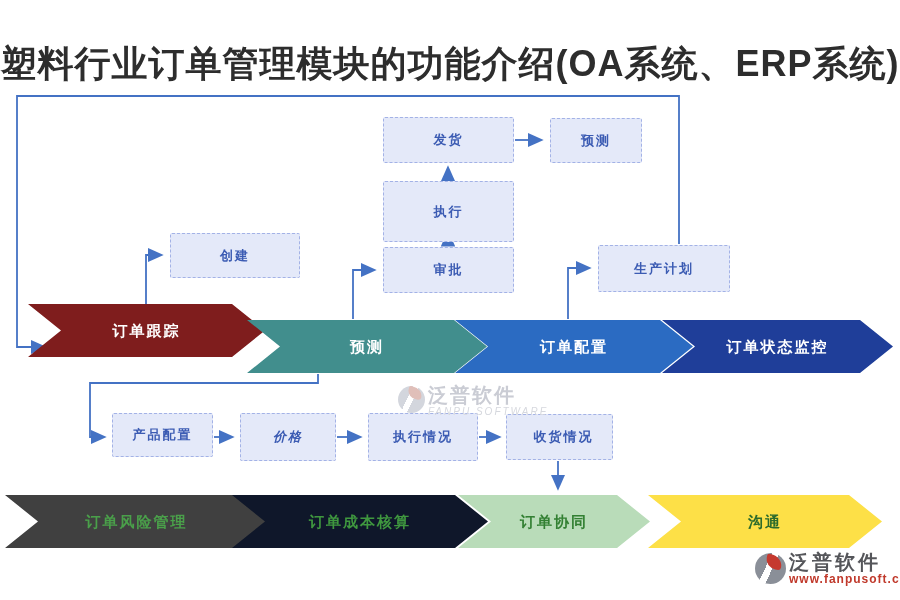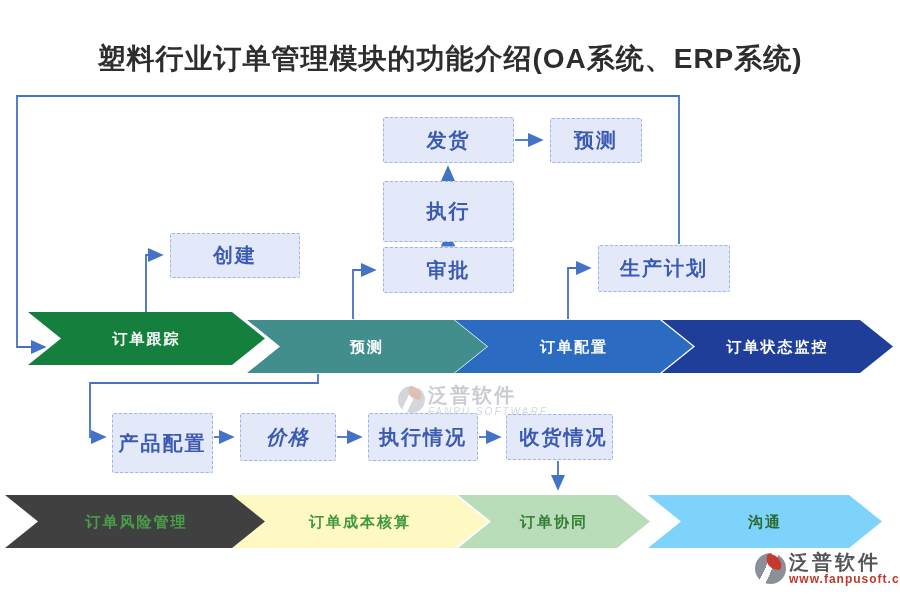--- a/index.html
+++ b/index.html
@@ -1,29 +1,29 @@
 <!DOCTYPE html>
 <html><head>
 <meta charset="utf-8">
 <style>
   html,body{margin:0;padding:0;background:#fff;}
   body{width:900px;height:600px;position:relative;overflow:hidden;
        font-family:"Liberation Sans","DejaVu Sans",sans-serif;}
   .abs{position:absolute;}
 
   
-  .title{left:0;right:0;top:40px;text-align:center;font-size:28px;font-weight:bold;
+  .title{left:0;right:0;top:40px;text-align:center;font-size:36px;font-weight:bold;
          color:#2d2d2d;letter-spacing:1px;}
 
   
   .wires{left:0;top:0;}
 
   
   .node{background:#e4e9f9;border:1.5px dashed #a3b2e6;border-radius:2px;
-        color:#3b5bb3;font-size:20px;font-weight:600;letter-spacing:2px;
+        color:#3b5bb3;font-size:13px;font-weight:600;letter-spacing:2px;
         display:flex;align-items:center;justify-content:center;box-sizing:border-box;}
 
   
   .stage{height:53px;line-height:53px;text-align:center;font-size:15px;font-weight:bold;
          letter-spacing:2px;box-sizing:border-box;padding:0 38px 0 38px;
          clip-path:polygon(0 0, calc(100% - 33px) 0, 100% 50%, calc(100% - 33px) 100%, 0 100%, 33px 50%);}
 
   
   .fp-mark{display:inline-block;position:relative;border-radius:50%;overflow:hidden;}
   .fp-mark::before{content:"";position:absolute;inset:0;
@@ -68,34 +68,34 @@
     <path d="M558,461 L558,488" marker-end="url(#arr)"></path>
   </g>
 </svg>
 
 <div class="abs node" style="left:170px;top:233px;width:130px;height:45px;">创建</div>
 <div class="abs node" style="left:383px;top:117px;width:131px;height:46px;">发货</div>
 <div class="abs node" style="left:550px;top:118px;width:92px;height:45px;">预测</div>
 <div class="abs node" style="left:383px;top:181px;width:131px;height:61px;">执行</div>
 <div class="abs node" style="left:383px;top:247px;width:131px;height:46px;">审批</div>
 <div class="abs node" style="left:598px;top:245px;width:132px;height:47px;">生产计划</div>
-<div class="abs node" style="left:112px;top:413px;width:101px;height:60px;">产品配置</div>
+<div class="abs node" style="left:112px;top:413px;width:101px;height:44px;">产品配置</div>
 <div class="abs node" style="left:240px;top:413px;width:96px;height:48px;font-style:italic;">价格</div>
 <div class="abs node" style="left:368px;top:413px;width:110px;height:48px;">执行情况</div>
 <div class="abs node" style="left:506px;top:414px;width:107px;height:46px;padding-left:8px;">收货情况</div>
 
-<div class="abs stage" style="left: 28px; top: 312px; width: 237px; background-color: #15803d; color: rgb(255, 255, 255);">订单跟踪</div>
+<div class="abs stage" style="left: 28px; top: 304px; width: 237px; background-color: #7f1d1d; color: rgb(255, 255, 255);">订单跟踪</div>
 <div class="abs stage" style="left: 247px; top: 320px; width: 240px; background-color: rgb(65, 142, 141); color: rgb(255, 255, 255);">预测</div>
 <div class="abs stage" style="left: 455px; top: 320px; width: 238px; background-color: rgb(43, 107, 194); color: rgb(255, 255, 255);">订单配置</div>
 <div class="abs stage" style="left: 662px; top: 320px; width: 231px; background-color: rgb(31, 62, 153); color: rgb(255, 255, 255);">订单状态监控</div>
 
 <div class="abs stage" style="left: 5px; top: 495px; width: 263px; background-color: #404040; color: rgb(74, 160, 74);">订单风险管理</div>
-<div class="abs stage" style="left: 232px; top: 495px; width: 256px; background-color: #fef9c3; color: rgb(63, 151, 63);">订单成本核算</div>
+<div class="abs stage" style="left: 232px; top: 495px; width: 256px; background-color: #0f172a; color: rgb(63, 151, 63);">订单成本核算</div>
 <div class="abs stage" style="left: 458px; top: 495px; width: 192px; background-color: rgb(185, 220, 185); color: rgb(51, 128, 51);">订单协同</div>
-<div class="abs stage" style="left: 648px; top: 495px; width: 234px; background-color: #7dd3fc; color: rgb(44, 107, 44);">沟通</div>
+<div class="abs stage" style="left: 648px; top: 495px; width: 234px; background-color: #fde047; color: rgb(44, 107, 44);">沟通</div>
 
 <div class="abs wm-center">
   <span class="fp-mark"></span>
   <span style="margin-left:3px;">
     <div class="wm-name">泛普软件</div>
     <div class="wm-sub">FANPU SOFTWARE</div>
   </span>
 </div>
 
 <div class="abs logo-br">

